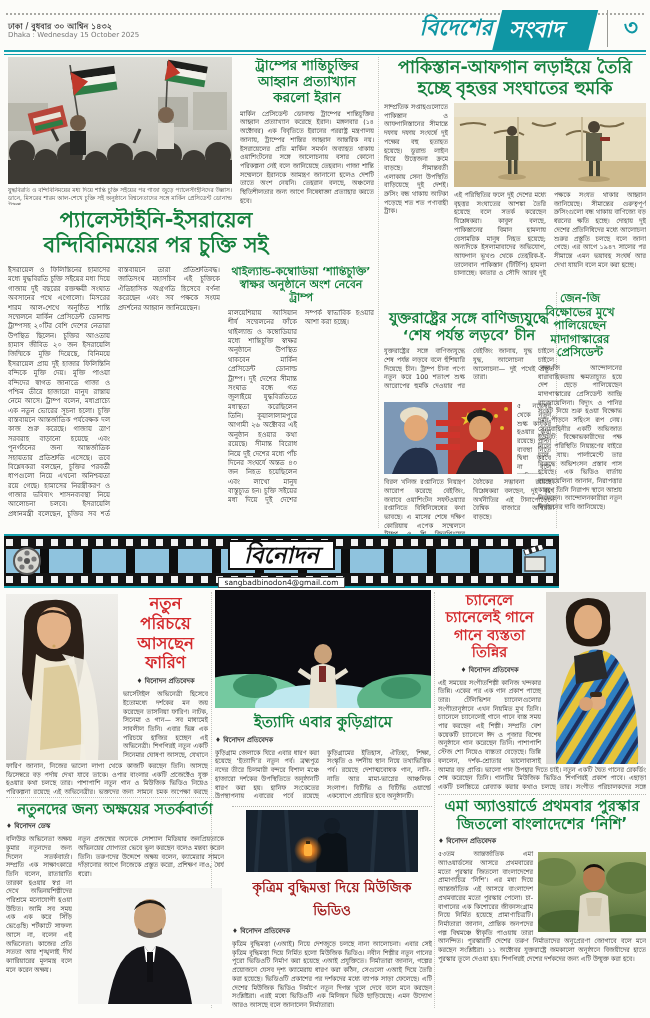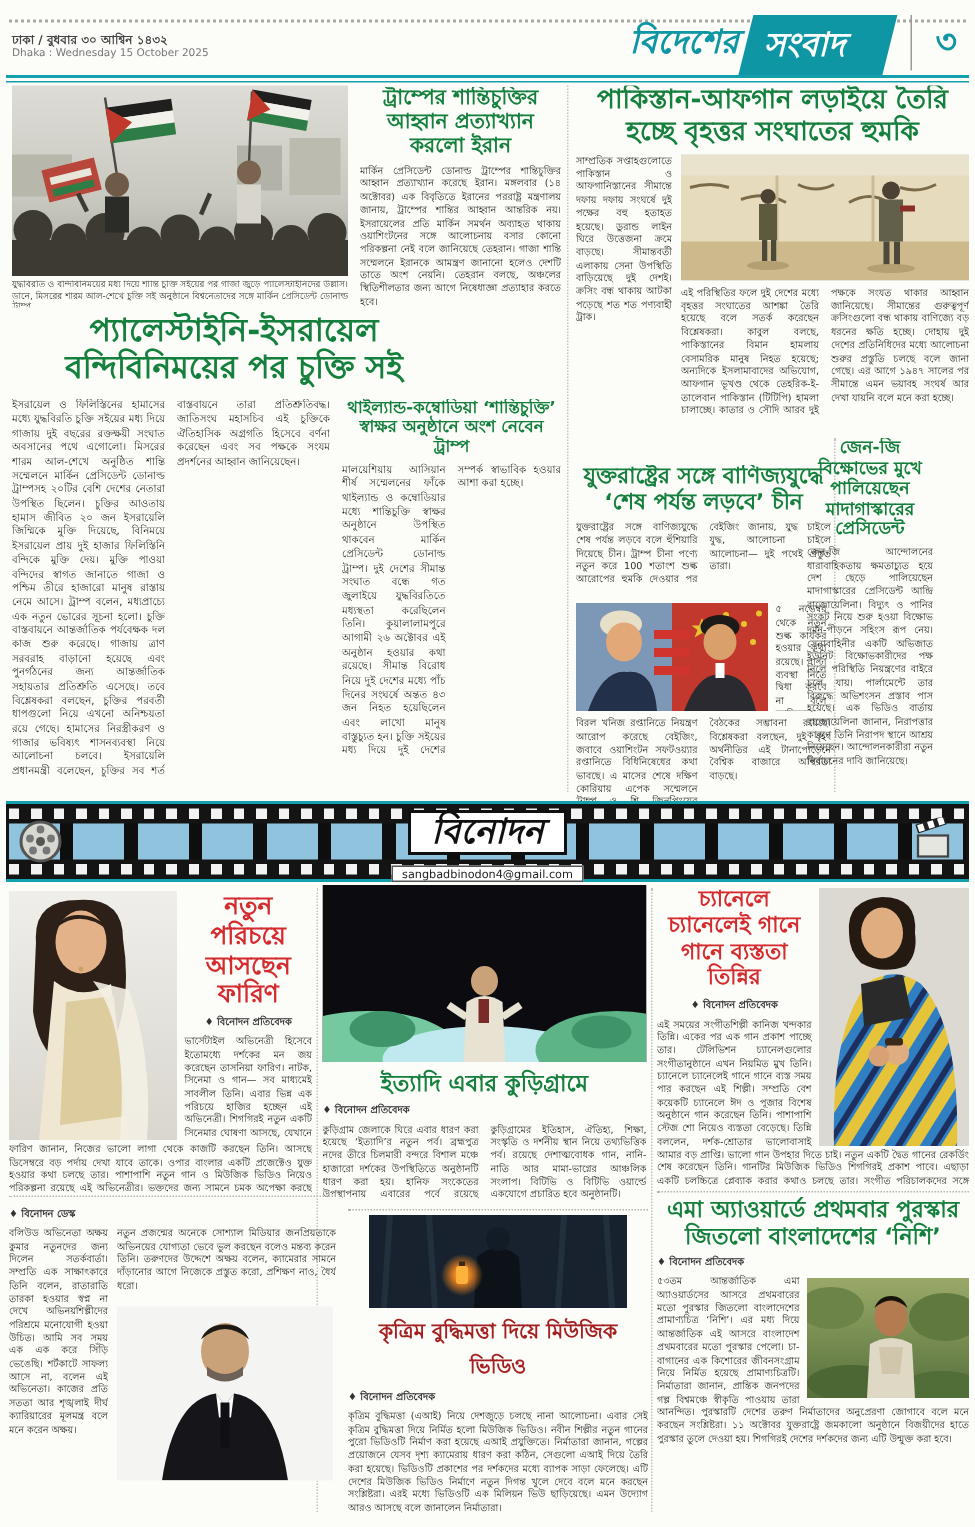--- a/index.html
+++ b/index.html
@@ -29,21 +29,21 @@
   .date-bn { left:8px; top:20px; font-size:8px; font-weight:bold; color:#444; }
   .date-en { left:8px; top:31px; font-size:7px; color:#777; }
   .logo-row { left:300px; top:10px; width:344px; height:32px; display:flex; align-items:flex-start; justify-content:flex-end; }
   .logo-light { color:#0f96a4; font-size:22px; font-weight:bold; font-style:italic; margin-right:4px; }
   .logo-box { background:#0f96a4; transform:skewX(-14deg); padding:2px 30px 3px 12px; }
   .logo-box span { display:inline-block; transform:skewX(14deg); color:#fff; font-size:22px; font-weight:bold; font-style:italic; }
   .page-num { border-left:1px solid #9a9a95; margin-left:14px; padding:0 6px 0 16px; color:#0f96a4; font-size:22px; font-weight:bold; }
   .header-rule { left:4px; top:50px; width:642px; height:5px; border-top:2.5px solid #12a0ae; border-bottom:1px solid #12a0ae; }
 
   
-  .banner { left:4px; top:534px; width:642px; height:54px; background:#141414;
+  .banner { left:4px; top:534px; width:555px; height:54px; background:#141414;
             border-top:2px solid #12a0ae; border-bottom:2px solid #12a0ae;padding-left:36px; }
   .spr { position:absolute; left:2px; right:2px; height:7px;
          background:repeating-linear-gradient(90deg,#f2f2f2 0 7px,transparent 7px 15px); }
   .frames { position:absolute; left:2px; right:2px; top:13px; bottom:13px;
             background:repeating-linear-gradient(90deg,#8fc3de 0 34px,#0e0e0e 34px 43px); }
   .banner-title-box { position:absolute; left:50%; top:4px; transform:translateX(-50%); width:190px; text-align:center; }
   .banner-title { display:inline-block; background:#fff; border:2px solid #101010; padding:0 14px;
                   font-size:23px; font-weight:bold; font-style:italic; color:#101010; line-height:1.15; }
   .banner-email { display:inline-block; background:#fff; border:1px solid #555; margin-top:1px;
                   font-size:7.5px; color:#222; padding:0 6px; }
@@ -313,20 +313,21 @@
         <rect x="44" y="100" width="12" height="5" fill="#3a2a1a" rx="2"></rect>
       </svg>
     </div>
     <div class="h-red ct" style="font-size:14.5px;">চ্যানেলে চ্যানেলেই গানে গানে ব্যস্ততা তিন্নির</div>
     <div class="byline ct">♦ বিনোদন প্রতিবেদক</div>
     <div class="body-txt-sm">এই সময়ের সংগীতশিল্পী কানিজ খন্দকার তিন্নি। একের পর এক গান প্রকাশ পাচ্ছে তার। টেলিভিশন চ্যানেলগুলোর সংগীতানুষ্ঠানে এখন নিয়মিত মুখ তিনি। চ্যানেলে চ্যানেলেই গানে গানে ব্যস্ত সময় পার করছেন এই শিল্পী। সম্প্রতি বেশ কয়েকটি চ্যানেলে ঈদ ও পূজার বিশেষ অনুষ্ঠানে গান করেছেন তিনি। পাশাপাশি স্টেজ শো নিয়েও ব্যস্ততা বেড়েছে। তিন্নি বললেন, দর্শক-শ্রোতার ভালোবাসাই আমার বড় প্রাপ্তি। ভালো গান উপহার দিতে চাই। নতুন একটি দ্বৈত গানের রেকর্ডিং শেষ করেছেন তিনি। গানটির মিউজিক ভিডিও শিগগিরই প্রকাশ পাবে। এছাড়া একটি চলচ্চিত্রে প্লেব্যাক করার কথাও চলছে তার। সংগীত পরিচালকদের সঙ্গে নিয়মিত কাজ করছেন এই শিল্পী।</div>
   </div>
 
   <div class="abs dot-h" style="left:6px; top:797px; width:218px;"></div>
   <div class="abs clip" style="left:6px; top:801px; width:218px; height:210px;">
+    <div class="h-black ct" style="font-size:14.5px;">নতুনদের জন্য অক্ষয়ের সতর্কবার্তা</div>
     <div class="byline">♦ বিনোদন ডেস্ক</div>
     <div style="display:flex; gap:6px;">
       <div class="body-txt-sm clip" style="width:66px; height:170px;">বলিউড অভিনেতা অক্ষয় কুমার নতুনদের জন্য দিলেন সতর্কবার্তা। সম্প্রতি এক সাক্ষাৎকারে তিনি বলেন, রাতারাতি তারকা হওয়ার স্বপ্ন না দেখে অভিনয়শিল্পীদের পরিশ্রমে মনোযোগী হওয়া উচিত। আমি সব সময় এক এক করে সিঁড়ি ভেঙেছি। শর্টকাটে সাফল্য আসে না, বলেন এই অভিনেতা। কাজের প্রতি সততা আর শৃঙ্খলাই দীর্ঘ ক্যারিয়ারের মূলমন্ত্র বলে মনে করেন অক্ষয়।</div>
       <div style="width:146px;">
         <div class="body-txt-sm clip" style="height:50px;">নতুন প্রজন্মের অনেকে সোশ্যাল মিডিয়ার জনপ্রিয়তাকে অভিনয়ের যোগ্যতা ভেবে ভুল করছেন বলেও মন্তব্য করেন তিনি। তরুণদের উদ্দেশে অক্ষয় বলেন, ক্যামেরার সামনে দাঁড়ানোর আগে নিজেকে প্রস্তুত করো, প্রশিক্ষণ নাও, ধৈর্য ধরো।</div>
         <div class="photo" style="width:144px; height:116px; margin-top:3px; background:#f6f6f4;">
           <svg viewBox="0 0 144 116" preserveAspectRatio="none">
             <rect width="144" height="116" fill="#f4f4f2"></rect>
             <ellipse cx="72" cy="30" rx="16" ry="19" fill="#caa27a"></ellipse>
             <path d="M56 22 Q72 8 88 22 Q84 12 72 12 Q60 12 56 22" fill="#1d1a16"></path>

